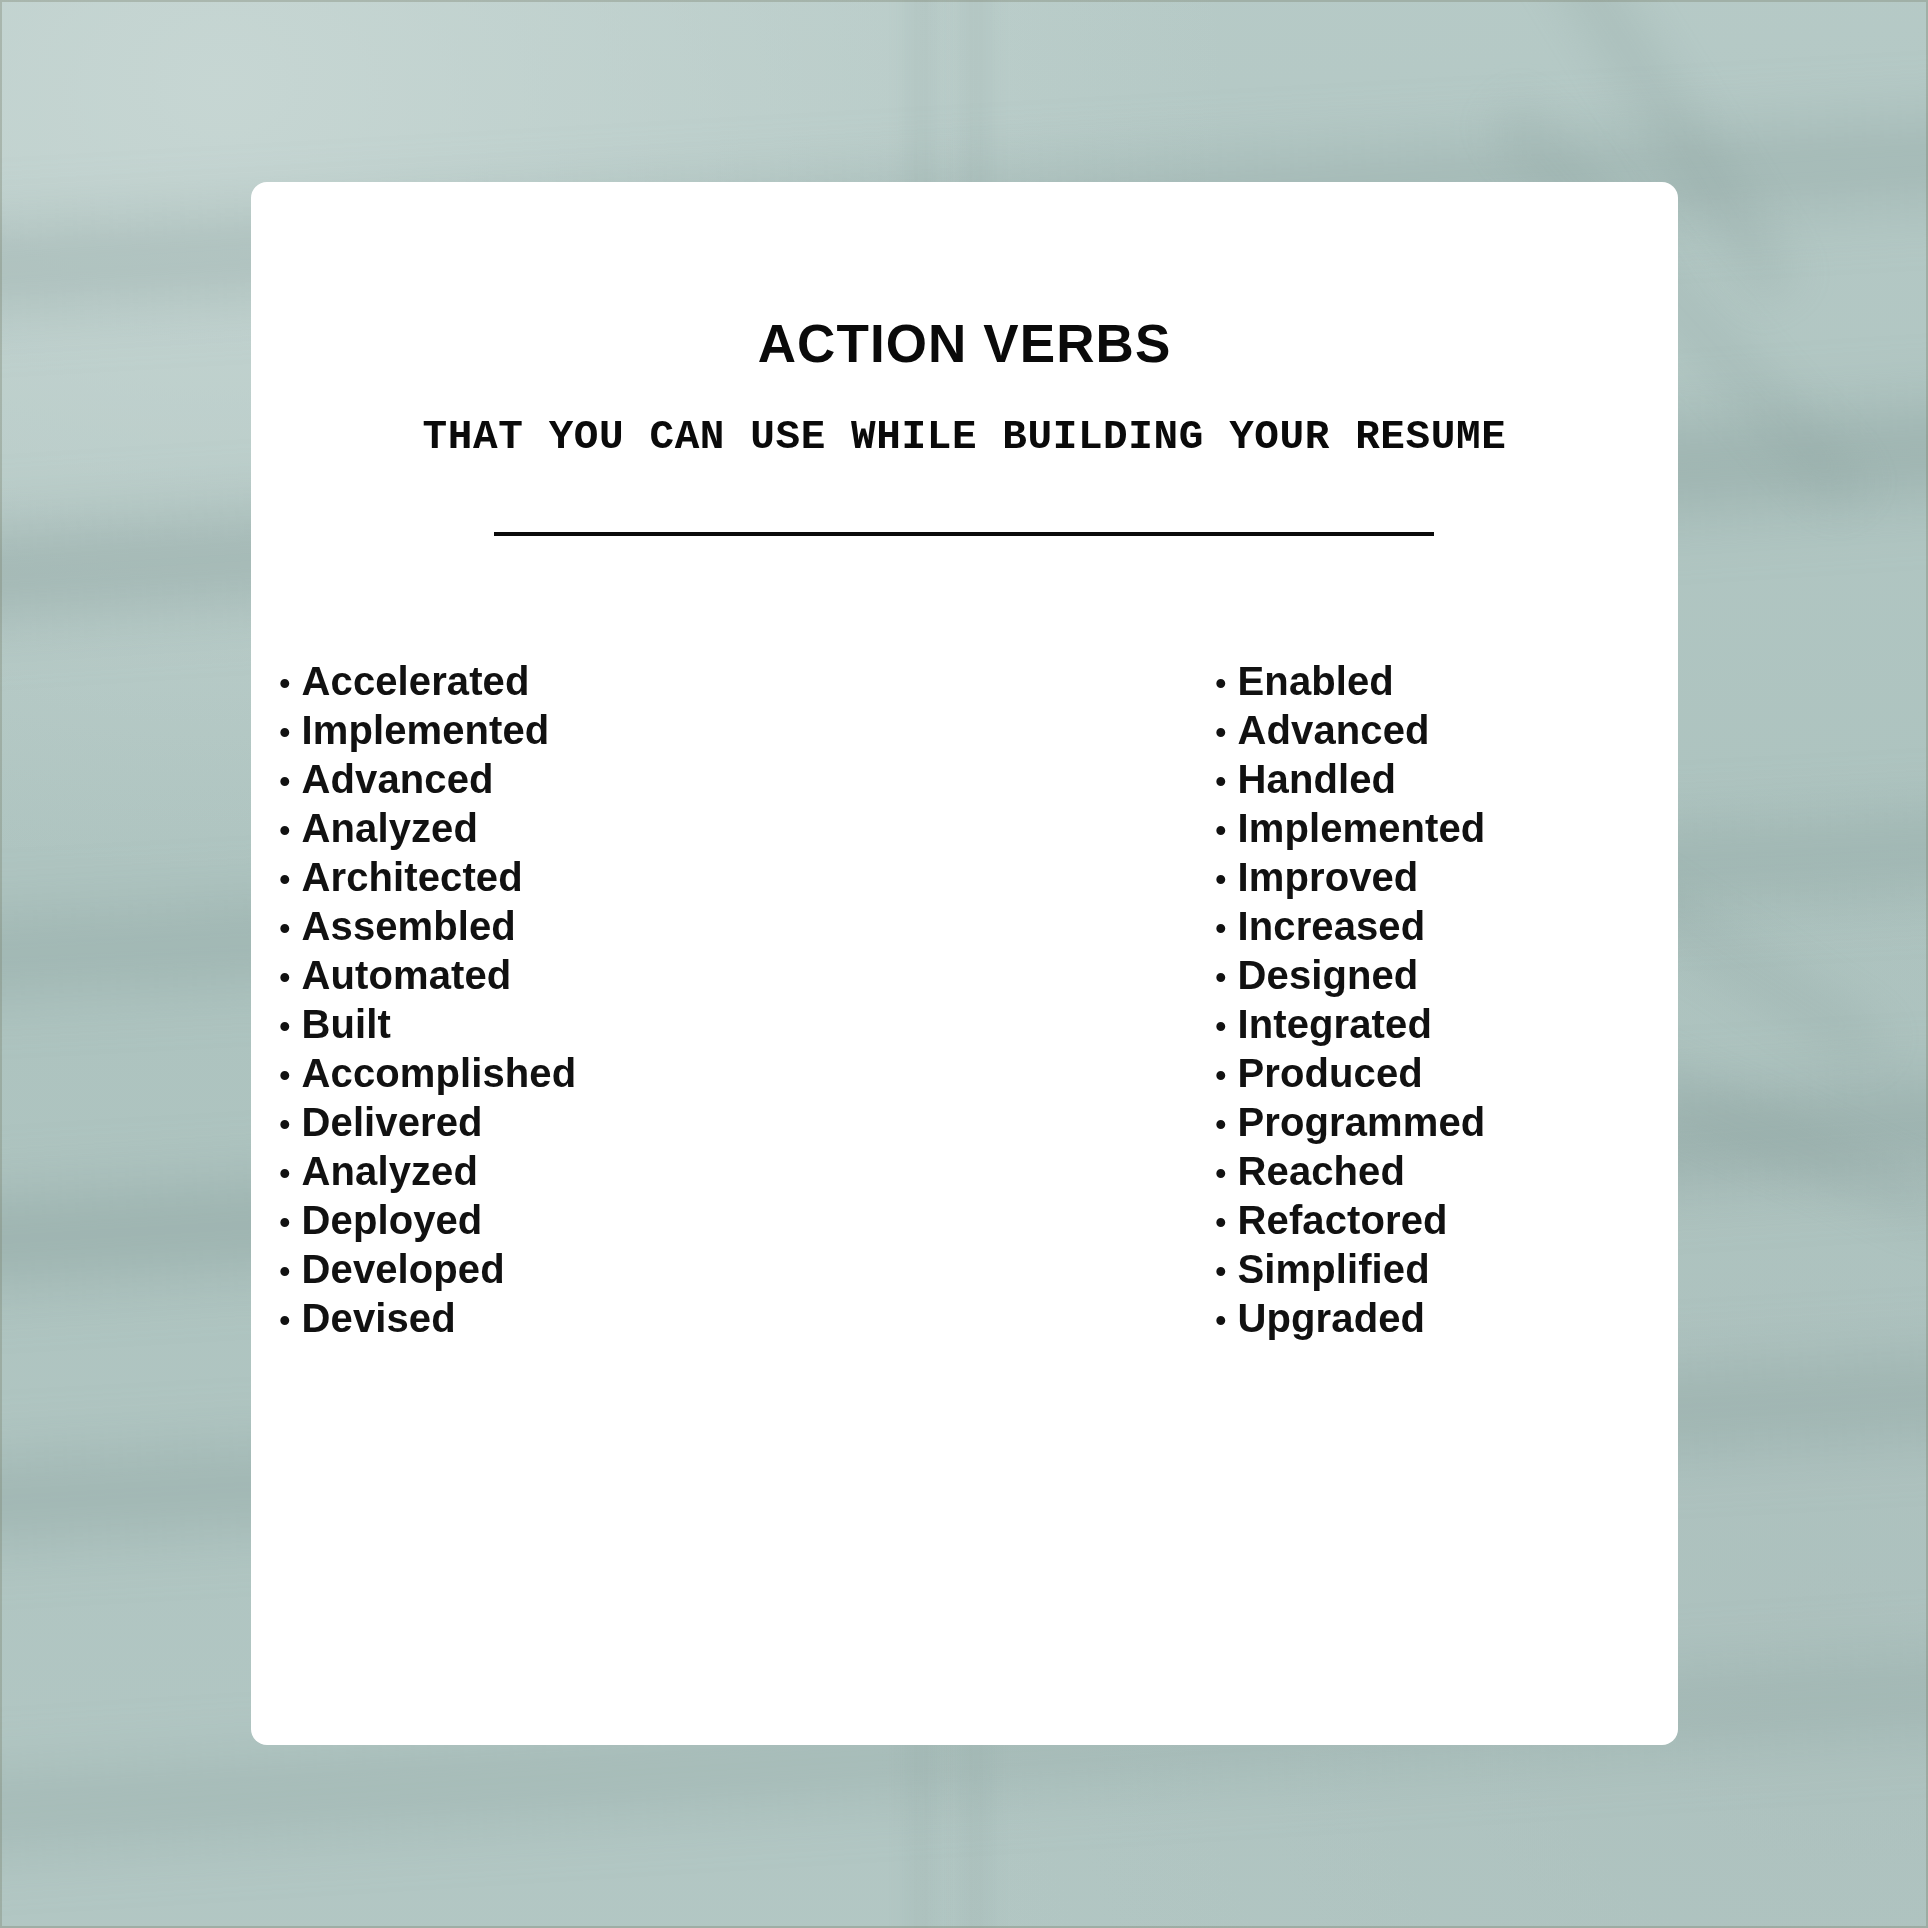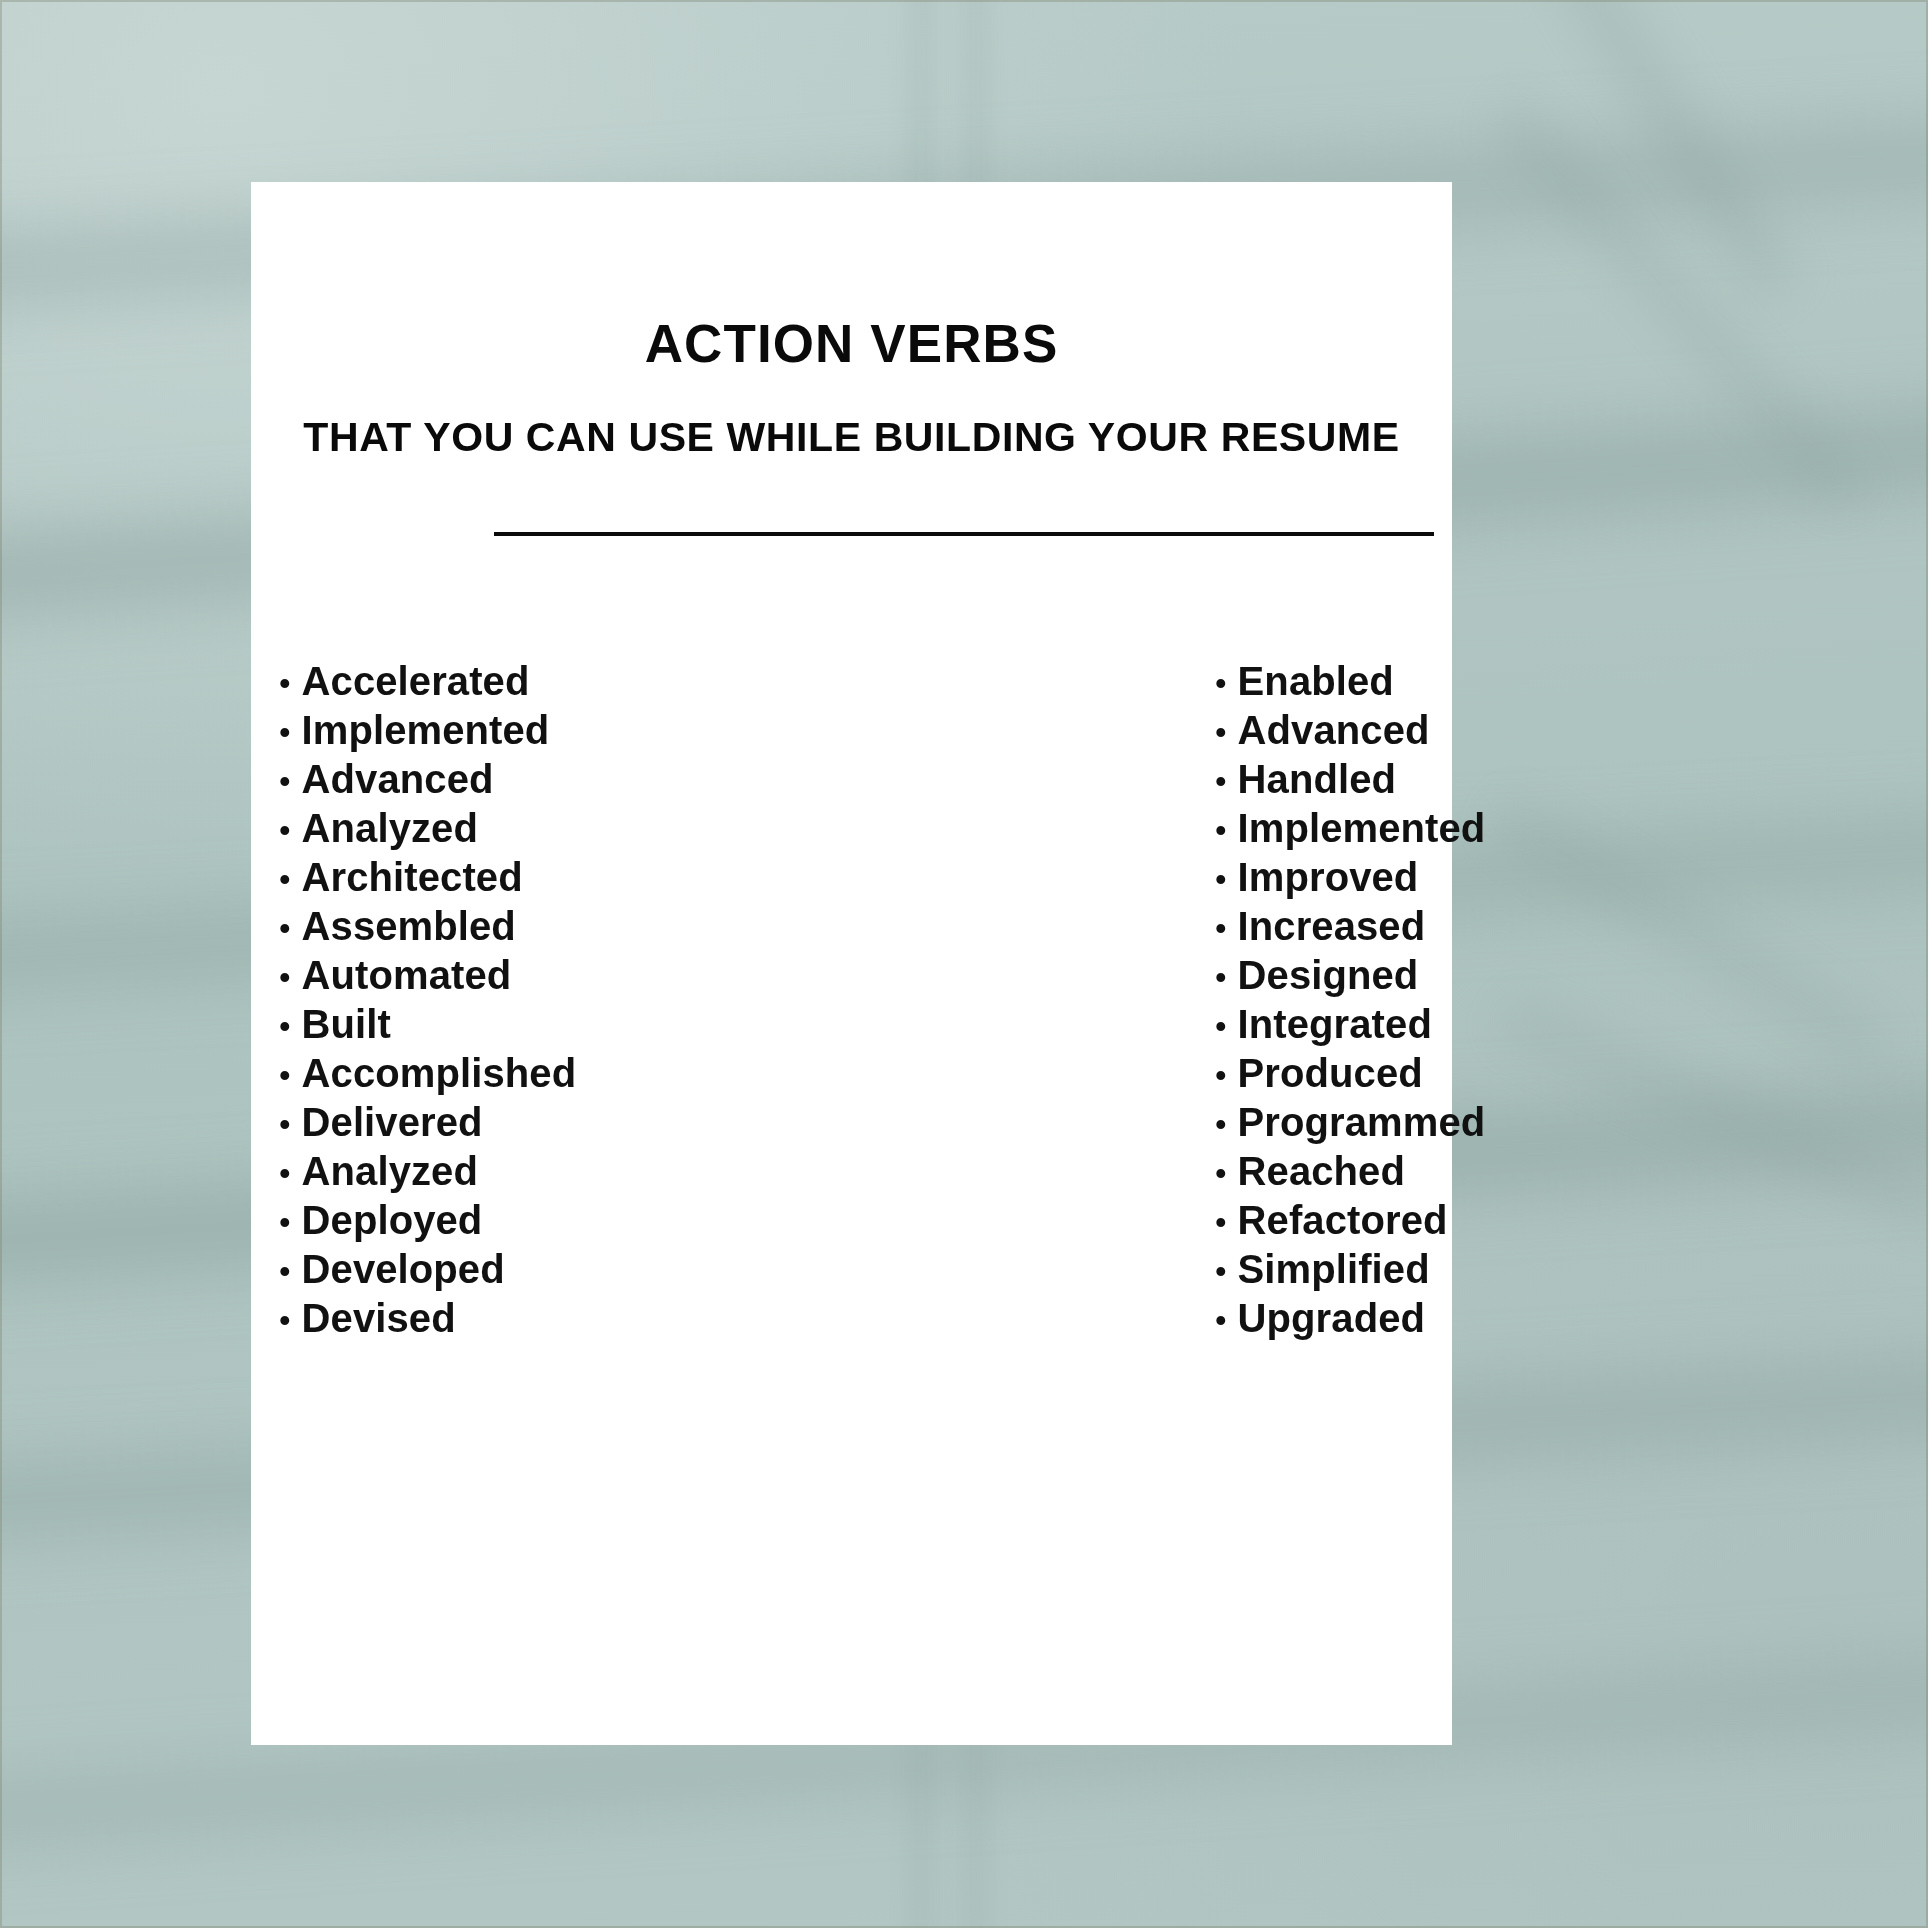--- a/index.html
+++ b/index.html
@@ -68,24 +68,25 @@
     inset: 0;
     border: 2.8px solid rgba(120,128,110,0.35);
     box-sizing: border-box;
   }
 
   
   .card {
     position: absolute;
     left: 251px;
     top: 182px;
-    width: 1201px;
+    width: 1427px;
     height: 1563px;
     background: #ffffff;
     box-sizing: border-box;
+    border-radius: 16px;
   }
 
   .card-inner {
     position: absolute;
     inset: 0;
   }
 
   
   .title {
     position: absolute;
@@ -100,21 +101,21 @@
     color: #0a0a0a;
     line-height: 1;
     margin-top: -182px;
   }
   .subtitle {
     position: absolute;
     top: 417px;
     left: 0;
     width: 100%;
     text-align: center;
-    font-family: Liberation Sans, sans-serif;
+    font-family: Liberation Mono, monospace;
     font-weight: bold;
     font-size: 41px;
     letter-spacing: 0.6px;
     color: #0a0a0a;
     line-height: 1;
     margin-top: -182px;
   }
   .divider {
     position: absolute;
     top: 532px;

